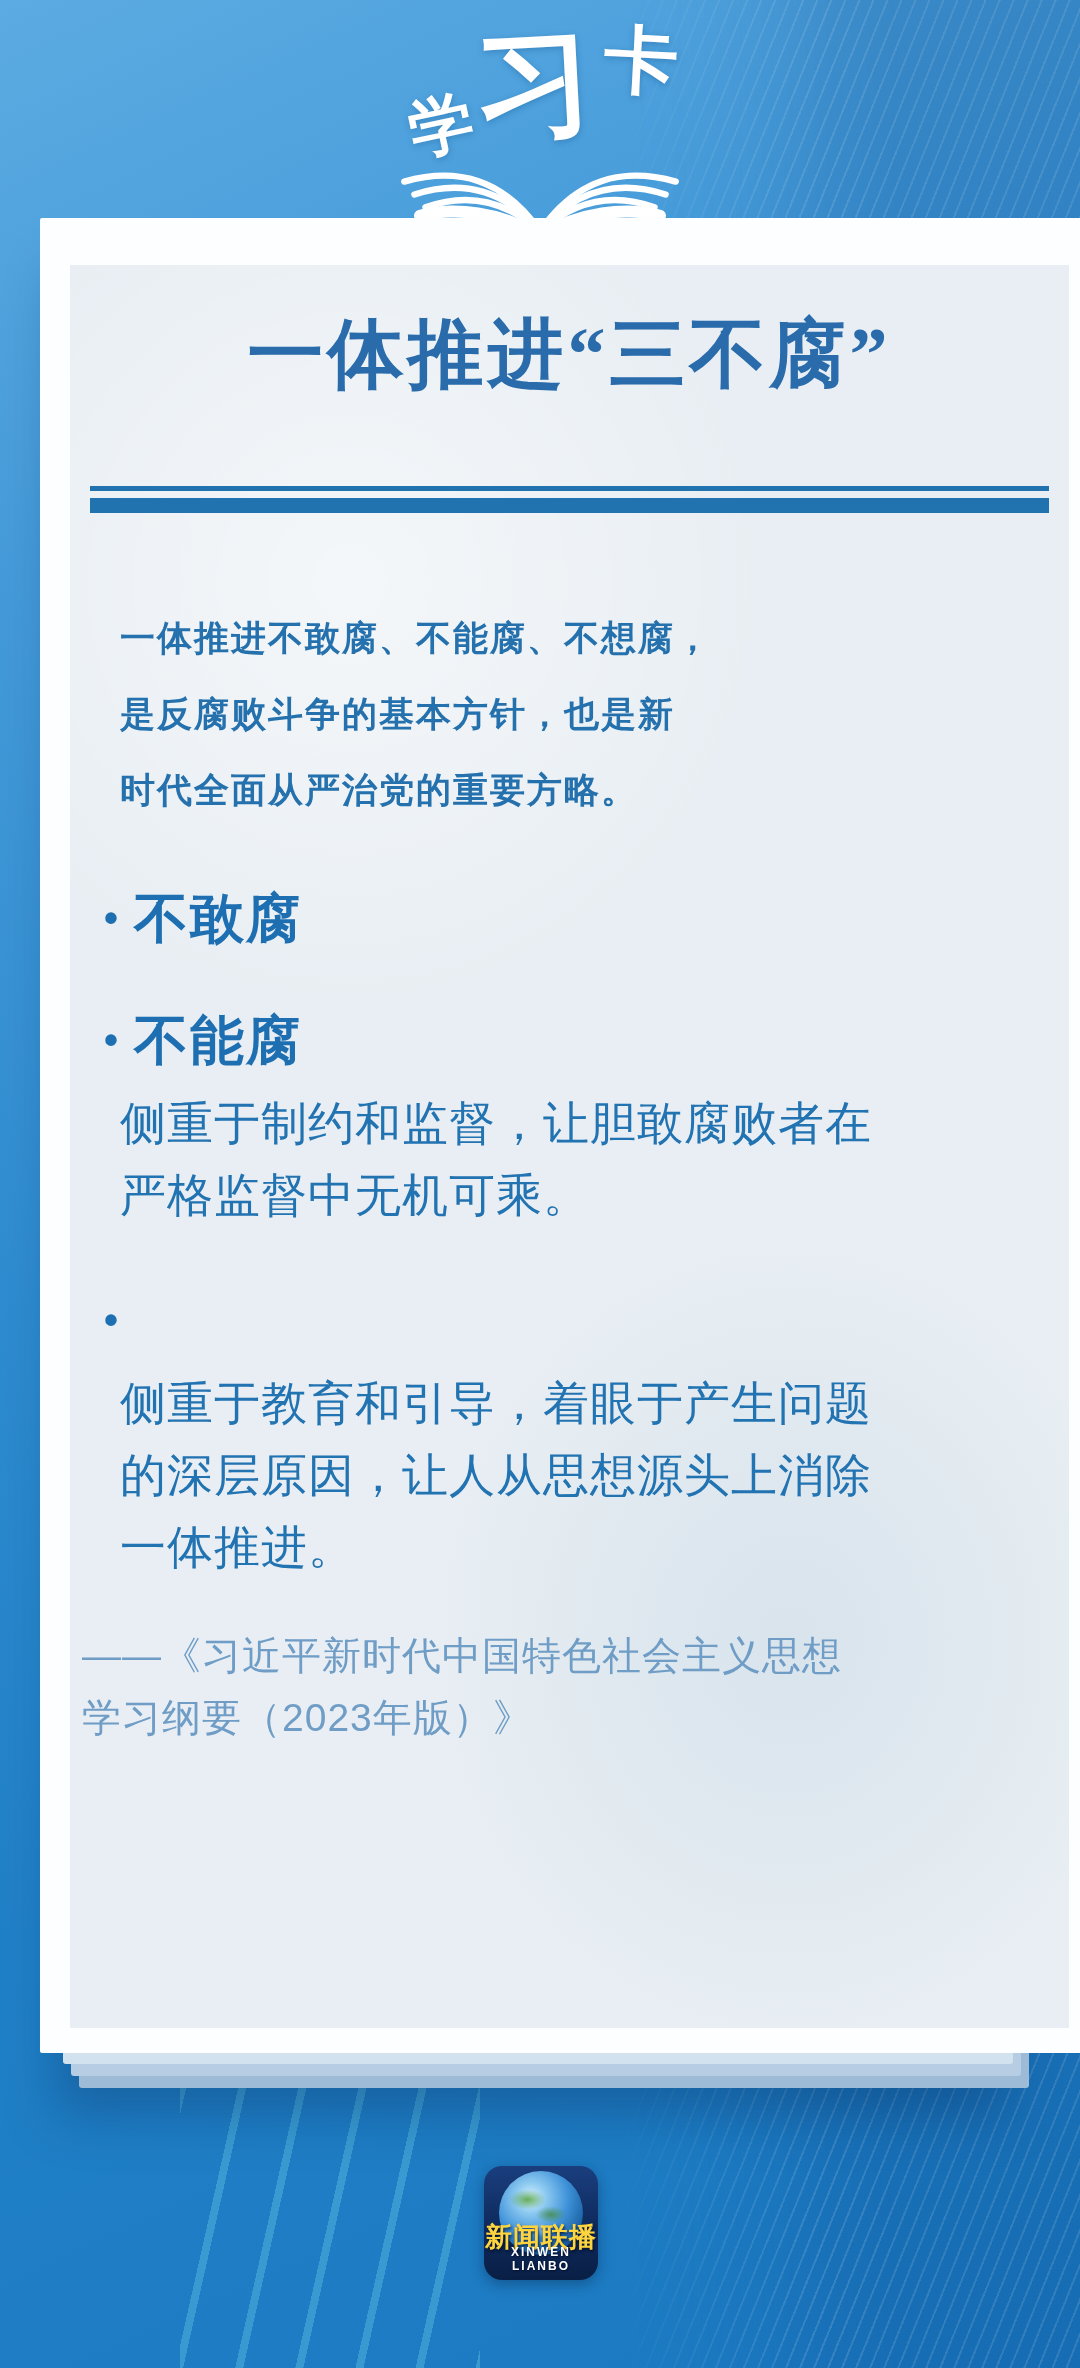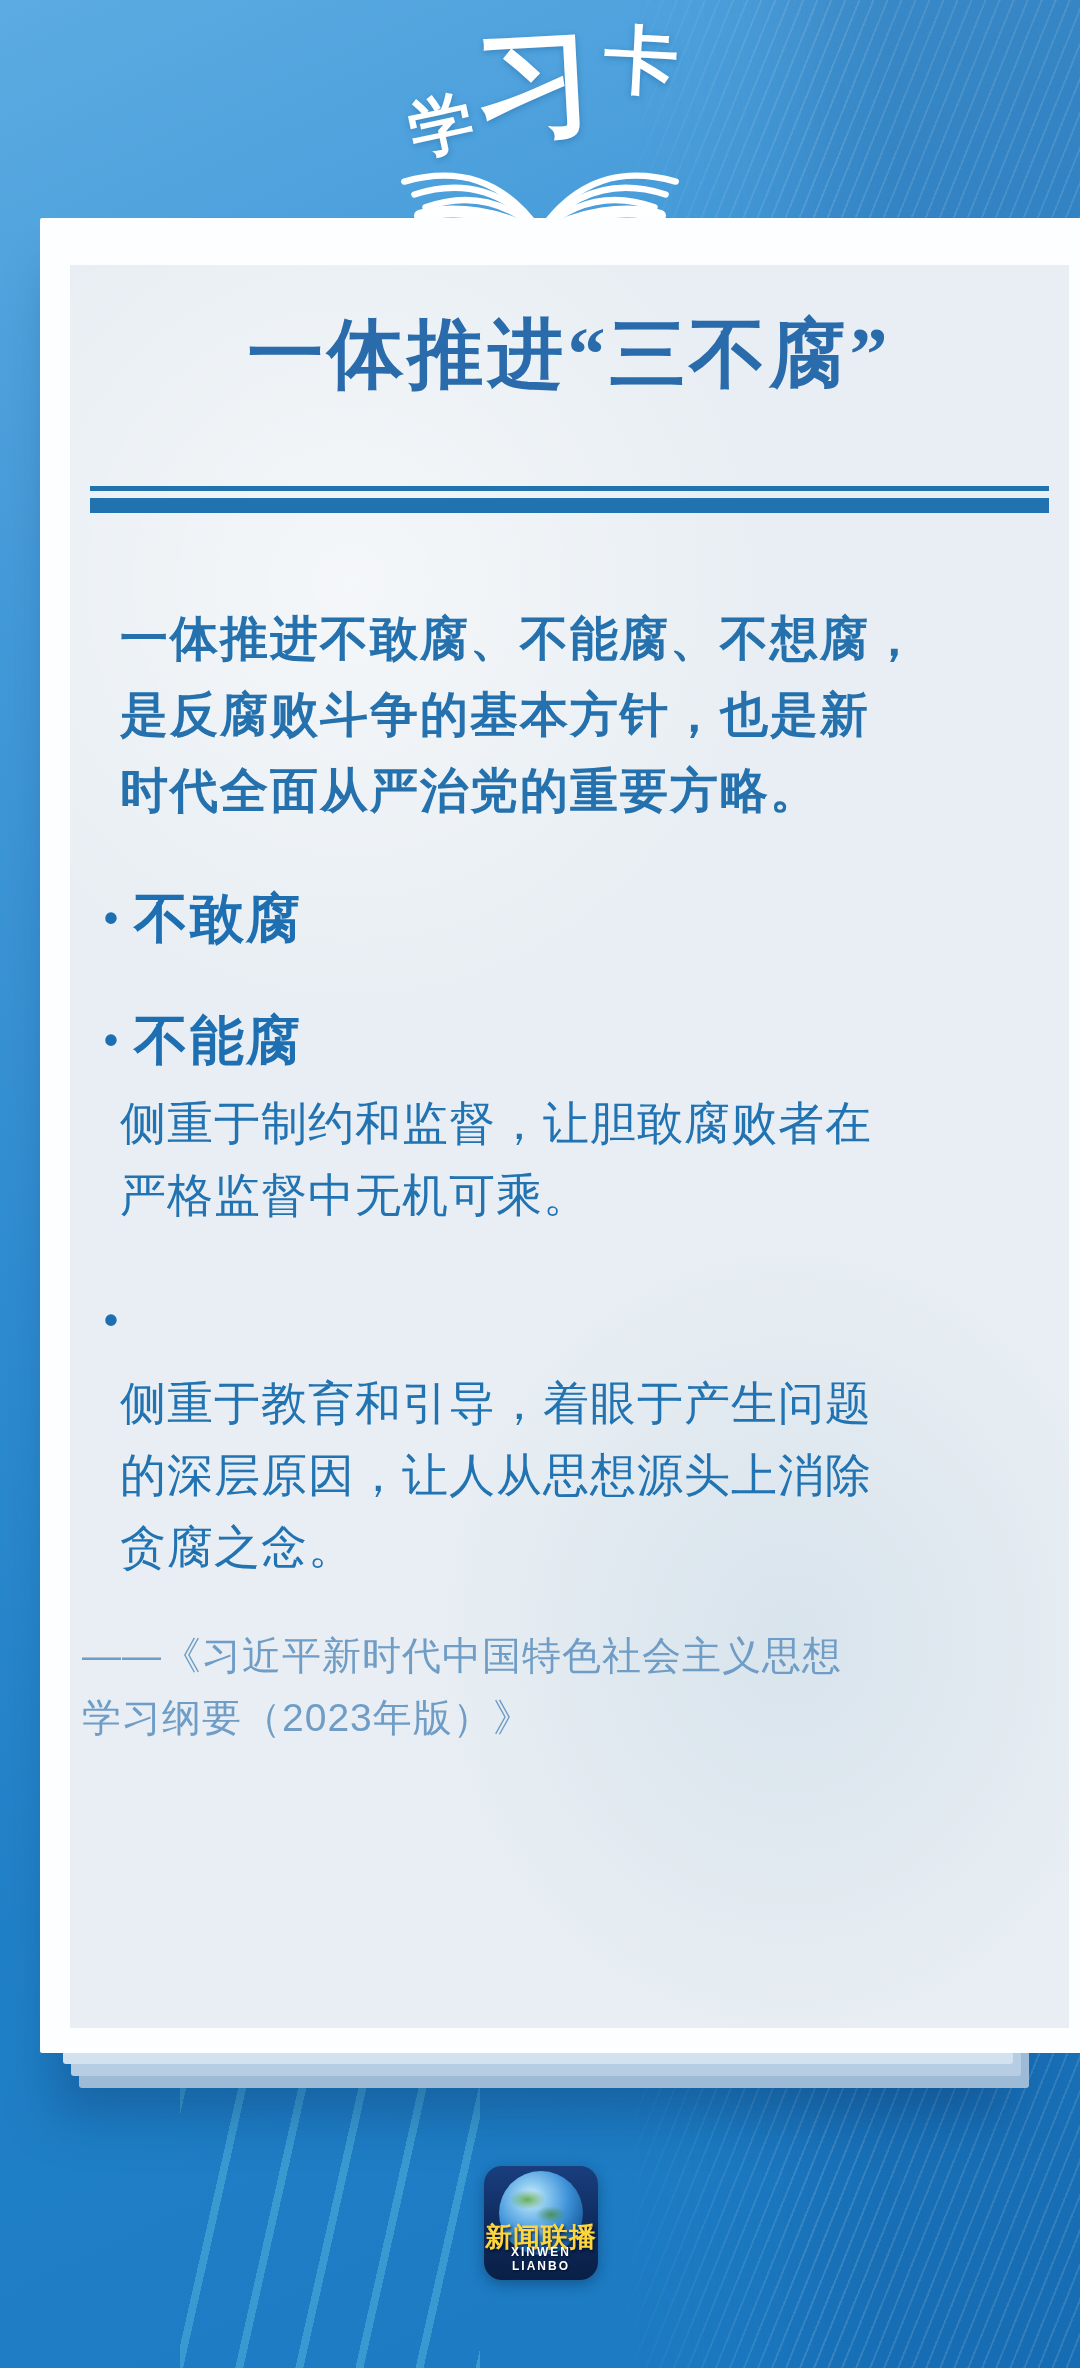--- a/index.html
+++ b/index.html
@@ -57,21 +57,21 @@
     font-family:"Liberation Serif",serif;font-weight:bold;
     font-size:76px;line-height:95px;letter-spacing:4px;color:#2a6cab;
   }
   .divider{margin:84px 20px 0;}
   .divider .thin{height:5px;background:#2173af;}
   .divider .gap{height:7px;}
   .divider .thick{height:15px;background:#2173af;}
   .intro{
     margin:88px 26px 0 50px;
     font-family:"Liberation Serif",serif;font-weight:600;
-    font-size:48px;line-height:76px;letter-spacing:2px;color:#2471ad;
+    font-size:35px;line-height:76px;letter-spacing:2px;color:#2471ad;
   }
   .bullet-head{
     display:flex;align-items:flex-start;
     margin:56px 0 0 34px;
     font-size:54px;line-height:66px;font-weight:bold;color:#1d6fb1;letter-spacing:2px;
   }
   .bullet-head .dot{font-size:40px;line-height:66px;margin-right:14px;}
   .bullet-body{
     margin:14px 24px 0 50px;
     font-size:46px;line-height:72px;letter-spacing:1px;color:#2273b2;font-weight:normal;
@@ -169,21 +169,21 @@
         <div>侧重于制约和监督，让胆敢腐败者在</div>
         <div>严格监督中无机可乘。</div>
       </div>
 
       <div class="bullet-head">
         <span class="dot">•</span>
       </div>
       <div class="bullet-body">
         <div>侧重于教育和引导，着眼于产生问题</div>
         <div>的深层原因，让人从思想源头上消除</div>
-        <div>贪腐之念。</div>
+        <div>一体推进。</div>
       </div>
 
       <div class="attribution">
         <div>——《习近平新时代中国特色社会主义思想</div>
         <div>学习纲要（2023年版）》</div>
       </div>
 
     </div>
   </div>
 

